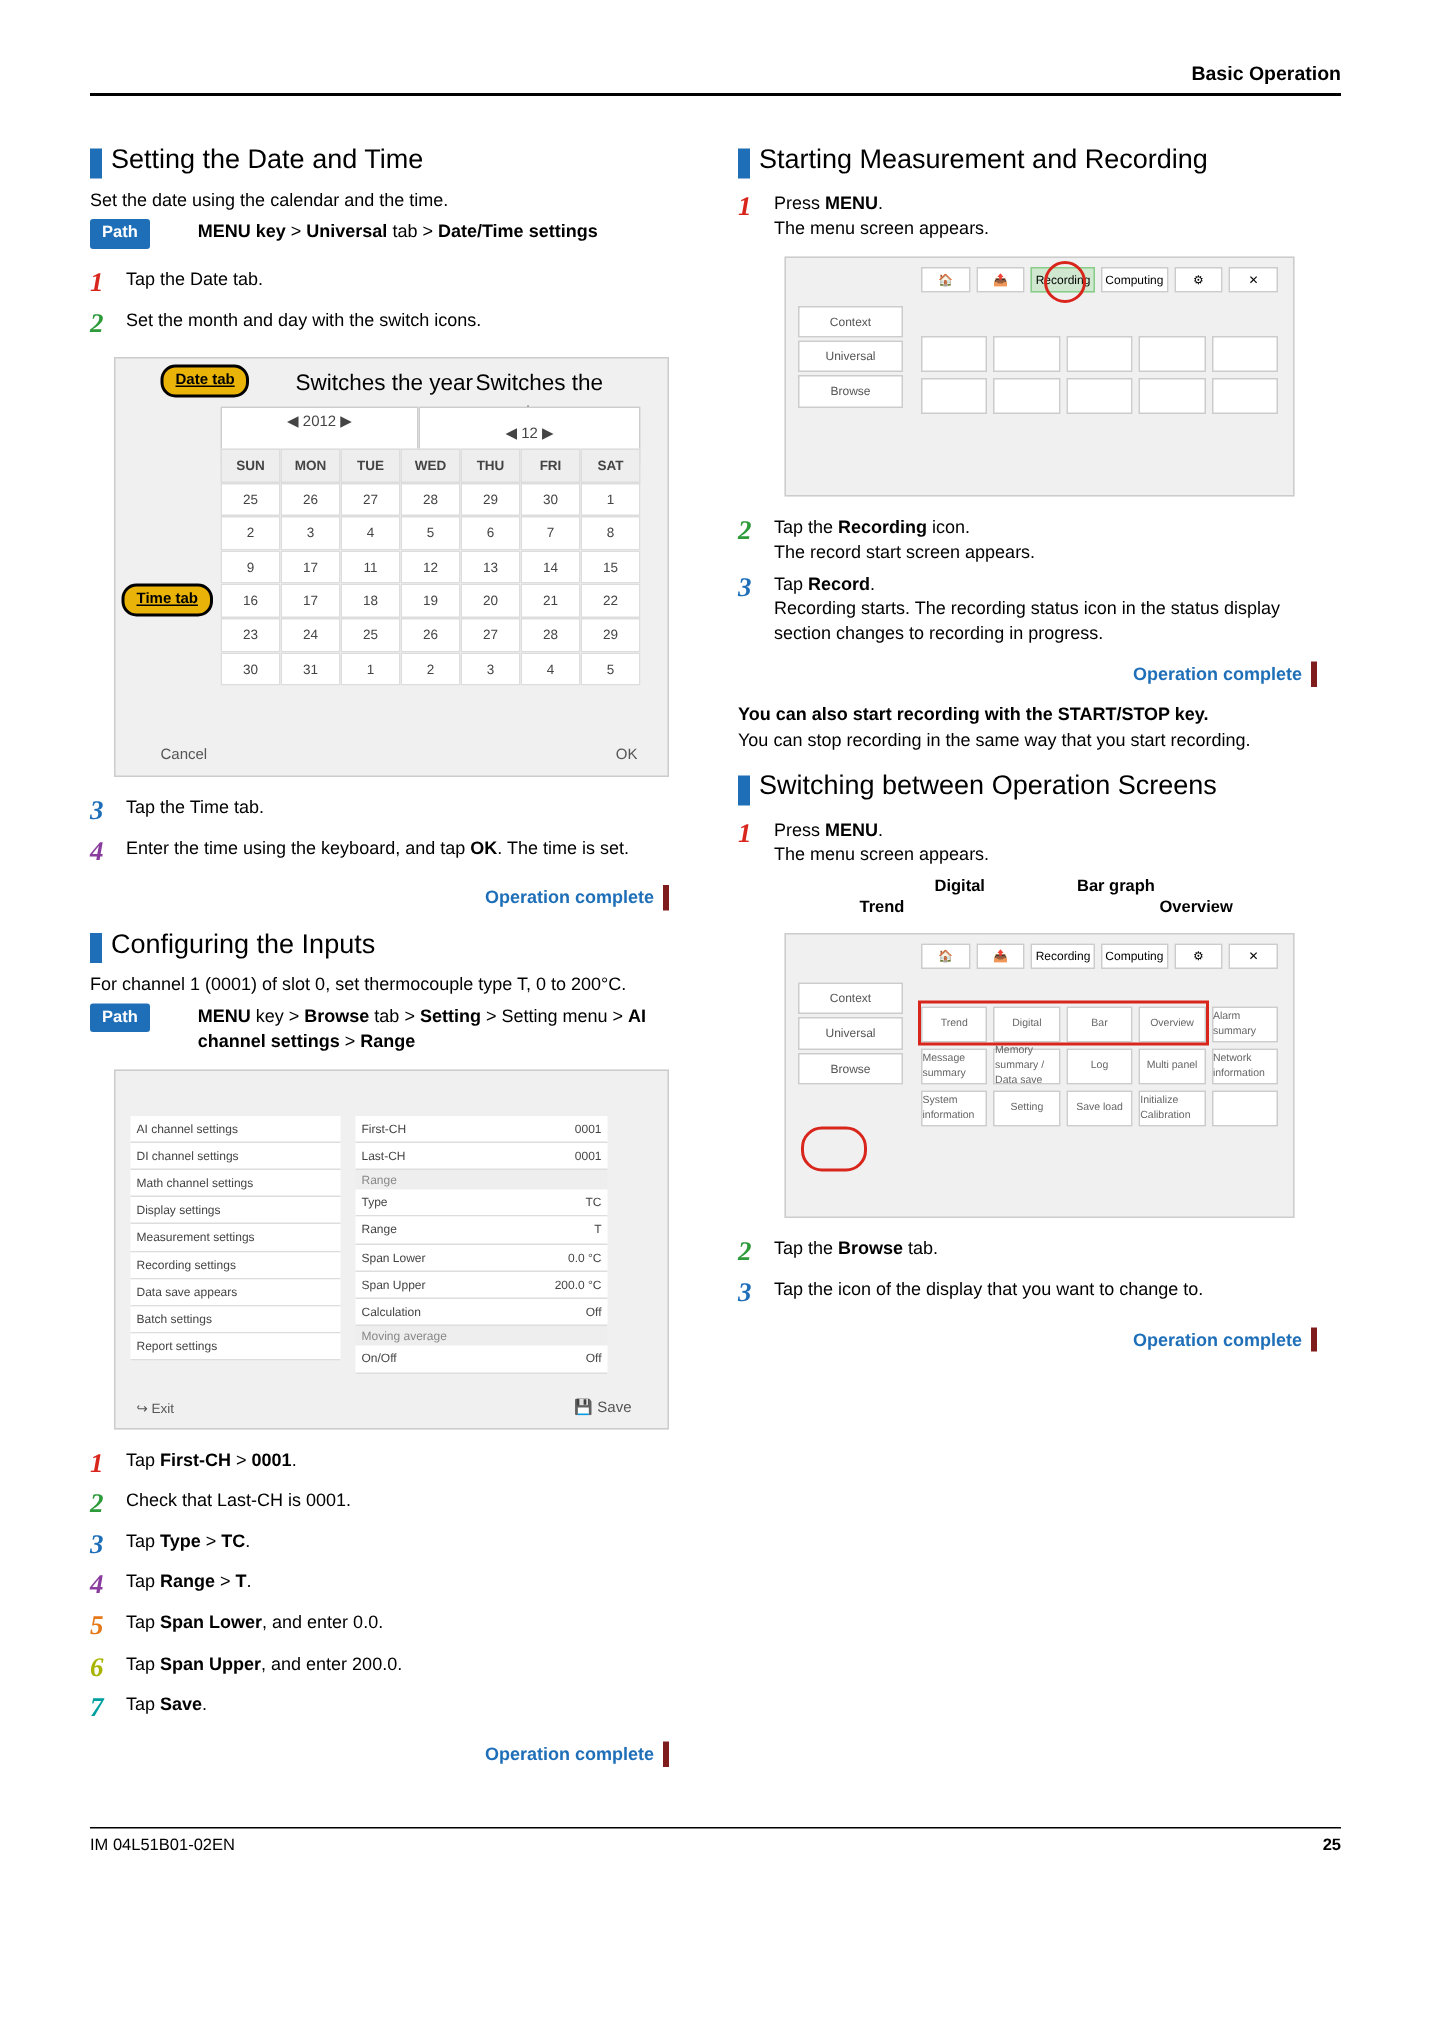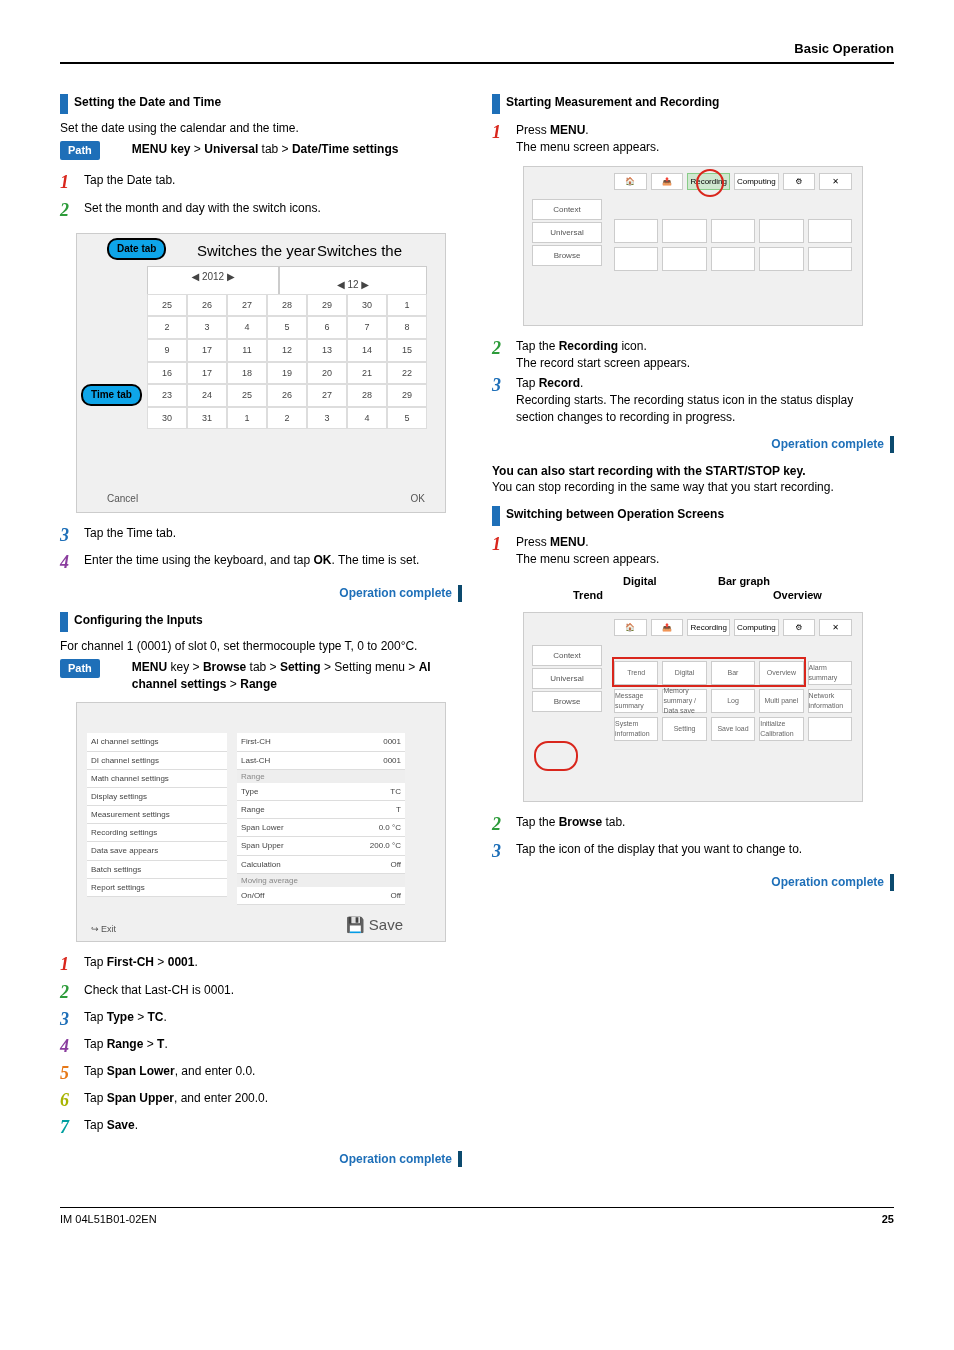--- a/index.html
+++ b/index.html
@@ -1,42 +1,42 @@
 <!DOCTYPE html>
 <html><head>
 <meta charset="utf-8">
 <style>
   * { box-sizing: border-box; margin: 0; padding: 0; }
   body { font-family: Arial, sans-serif; font-size: 12px; color: #000; background: #fff; width: 954px; margin: 0 auto; padding: 40px 60px; line-height: 1.4; }
   .header { text-align: right; font-weight: bold; font-size: 13px; border-bottom: 2px solid #000; padding-bottom: 4px; margin-bottom: 20px; }
   .columns { display: flex; gap: 30px; }
   .col { flex: 1; min-width: 0; }
-  .section-head { display: flex; align-items: flex-start; font-size: 12px; font-weight: bold; margin: 10px 0 6px 0; }
+  .section-head { display: flex; align-items: flex-end; font-size: 18px; font-weight: normal; margin: 10px 0 6px 0; }
   .section-head .bar { display: inline-block; width: 8px; height: 20px; background: #1e6fb8; margin-right: 6px; }
   .para { margin: 4px 0; }
   .path-row { display: flex; align-items: flex-start; margin: 4px 0 10px 0; }
   .path-badge { background: #1e6fb8; color: #fff; font-weight: bold; padding: 2px 8px; border-radius: 2px; margin-right: 10px; flex-shrink: 0; font-size: 11px; }
   .path-text { flex: 1; padding-left: 22px; }
   .step { display: flex; align-items: flex-start; margin: 2px 0; }
   .step-num { font-family: Georgia, serif; font-style: italic; font-weight: bold; font-size: 18px; width: 24px; flex-shrink: 0; }
   .step-num.c1 { color: #d9261c; }
   .step-num.c2 { color: #2d9b3a; }
   .step-num.c3 { color: #1e6fb8; }
   .step-num.c4 { color: #8a3d9e; }
   .step-num.c5 { color: #e67817; }
   .step-num.c6 { color: #a8b400; }
   .step-num.c7 { color: #00a0a0; }
   .step-text { flex: 1; padding-top: 2px; }
-  .op-complete { text-align: right; color: #1e6fb8; font-weight: bold; margin: 10px 0; border-right: 4px solid #0c4a6e; padding-right: 6px; font-size: 12px; }
+  .op-complete { text-align: right; color: #1e6fb8; font-weight: bold; margin: 10px 16px; border-right: 4px solid #7f1d1d; padding-right: 6px; font-size: 12px; }
   .screenshot-placeholder { background: #f0f0f0; border: 1px solid #ccc; margin: 10px auto; position: relative; overflow: hidden; }
   .sp1 { width: 370px; height: 280px; }
   .sp2 { width: 370px; height: 240px; }
   .sp3 { width: 340px; height: 160px; }
   .sp4 { width: 340px; height: 190px; }
-  .callout-tag { position: absolute; background: #0ea5e9; border: 2px solid #000; border-radius: 10px; padding: 2px 8px; font-size: 10px; font-weight: bold; }
+  .callout-tag { position: absolute; background: #eab308; border: 2px solid #000; border-radius: 10px; padding: 2px 8px; font-size: 10px; font-weight: bold; text-decoration: underline; }
   .mini-label { position: absolute; font-size: 15px; font-weight: normal; color: #000; }
   .note-block { margin: 8px 0; }
   .note-title { font-weight: bold; }
   .graph-labels { position: relative; height: 18px; font-size: 11px; font-weight: bold; margin-bottom: -4px; }
   .gl { position: absolute; }
   .footer { display: flex; justify-content: space-between; margin-top: 30px; font-size: 11px; border-top: 1px solid #000; padding-top: 4px; }
   b { font-weight: bold; }
   .cal-grid { position: absolute; top: 60px; left: 70px; width: 280px; font-size: 9px; color: #444; }
   .cal-row { display: flex; }
   .cal-cell { flex: 1; text-align: center; padding: 4px 0; border: 1px solid #ddd; background: #fff; }
@@ -86,20 +86,29 @@
     <div class="callout-tag" style="top:4px;left:30px">Date tab</div>
     <div class="mini-label" style="top:6px;left:120px">Switches the year</div>
     <div class="mini-label" style="top:6px;left:240px">Switches the month</div>
     <div class="callout-tag" style="top:150px;left:4px">Time tab</div>
 
     <div style="position:absolute;top:32px;left:70px;display:flex;width:280px;font-size:10px;color:#444">
       <div style="flex:1;text-align:center;border:1px solid #ccc;background:#fff;padding:3px">◀ <span>2012</span> ▶</div>
       <div style="flex:1;text-align:center;border:1px solid #ccc;background:#fff;padding:11px">◀ <span>12</span> ▶</div>
     </div>
     <div class="cal-grid">
+      <div class="cal-row cal-hdr" id="cal-hdr">
+            <div class="cal-cell">SUN</div>
+            <div class="cal-cell">MON</div>
+            <div class="cal-cell">TUE</div>
+            <div class="cal-cell">WED</div>
+            <div class="cal-cell">THU</div>
+            <div class="cal-cell">FRI</div>
+            <div class="cal-cell">SAT</div>
+          </div>
       <div id="cal-body">
             <div class="cal-row">
               <div class="cal-cell">25</div>
               <div class="cal-cell">26</div>
               <div class="cal-cell">27</div>
               <div class="cal-cell">28</div>
               <div class="cal-cell">29</div>
               <div class="cal-cell">30</div>
               <div class="cal-cell">1</div>
             </div>
@@ -218,21 +227,21 @@
             <span>Calculation</span>
             <span>Off</span>
           </div>
           <div style="font-size: 8px; color: rgb(136, 136, 136); padding: 1px 4px; background: rgb(238, 238, 238);">Moving average</div>
           <div class="range-row">
             <span>On/Off</span>
             <span>Off</span>
           </div>
         </div>
     <div style="position:absolute;bottom:6px;left:14px;font-size:9px;color:#555">↪ <span>Exit</span></div>
-    <div style="position:absolute;bottom:6px;right:42px;font-size:15px;color:#555">💾 <span>Save</span></div>
+    <div style="position:absolute;bottom:6px;right:24px;font-size:10px;color:#555">💾 <span>Save</span></div>
 
   </div>
 
   <div id="steps-c1">
         <div class="step">
           <span class="step-num c1">1</span>
           <span class="step-text">Tap <b>First-CH</b> &gt; <b>0001</b>.</span>
         </div>
         <div class="step">
           <span class="step-num c2">2</span>

